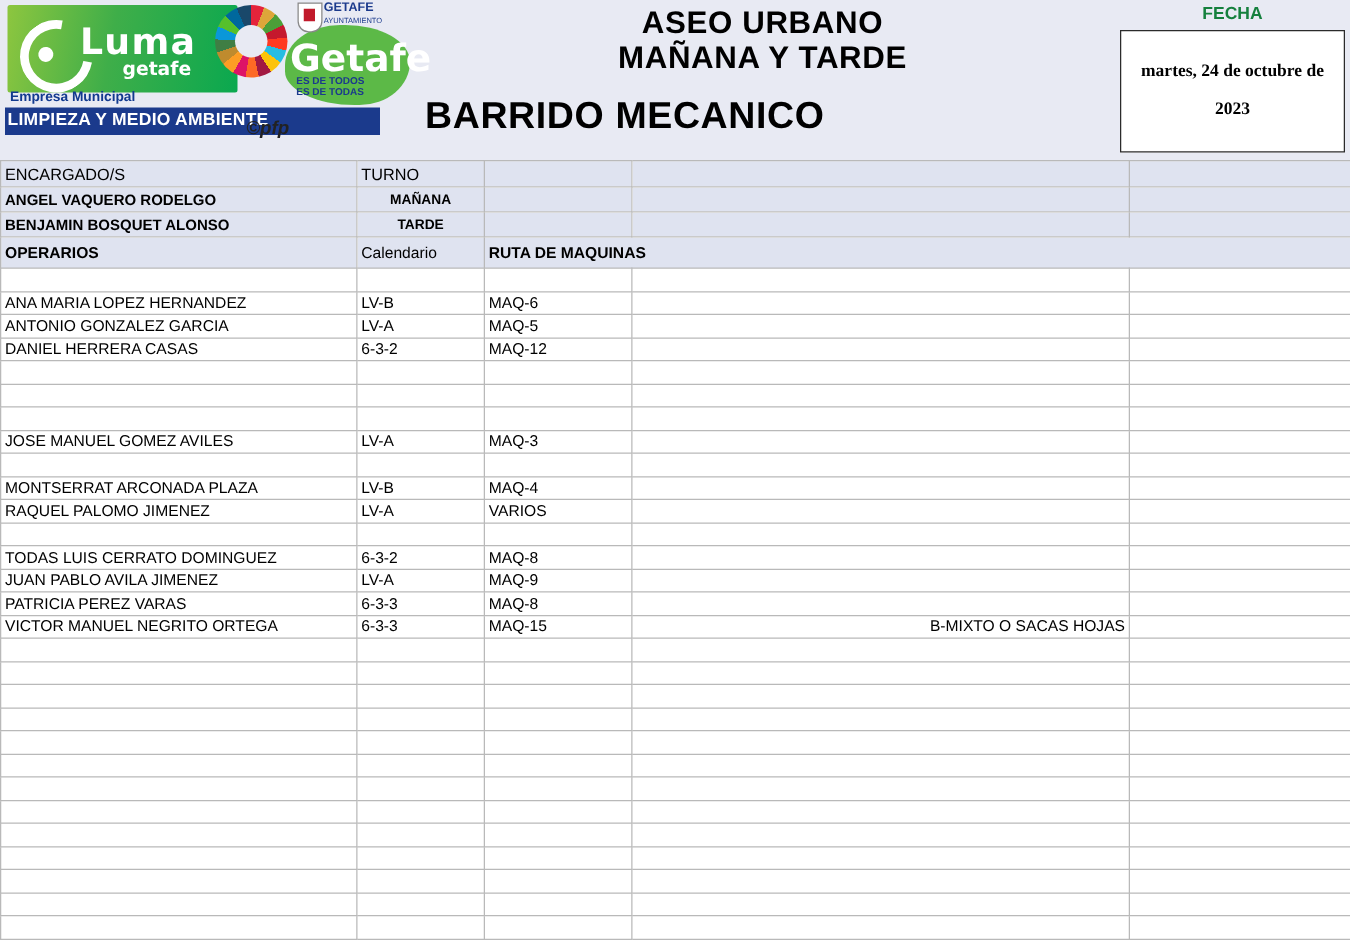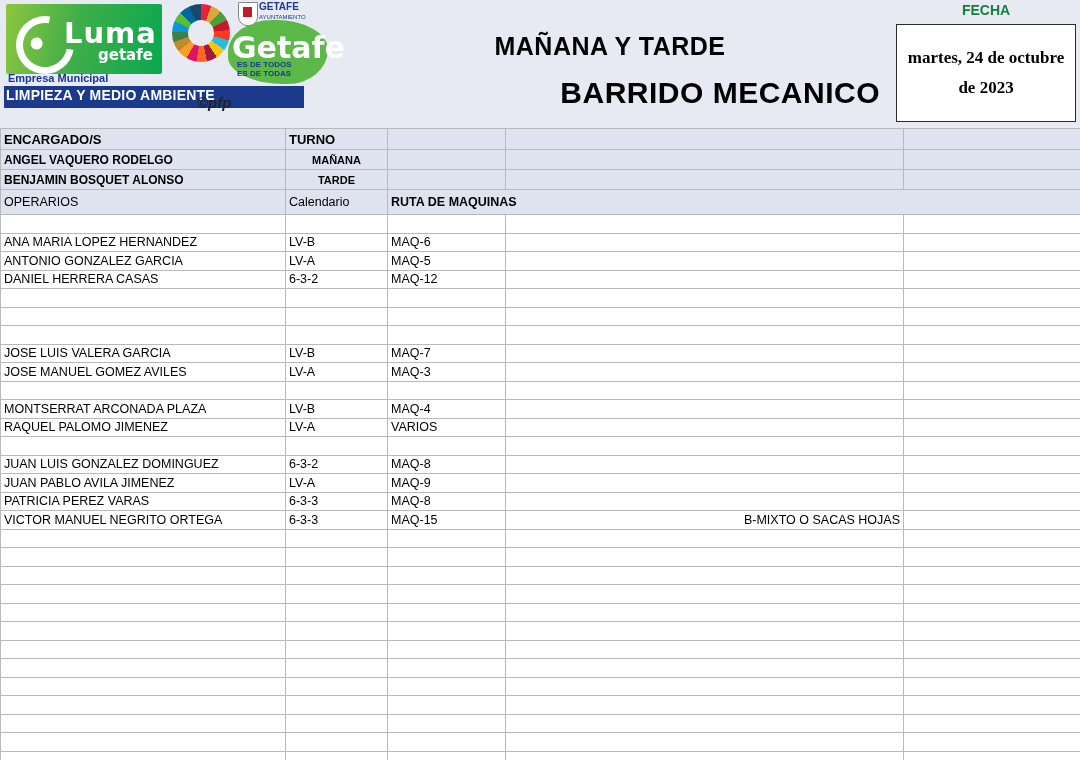--- a/index.html
+++ b/index.html
@@ -34,20 +34,21 @@
     height: 120px;
   }
   .luma-box {
     position: absolute;
     left: 6px;
     top: 4px;
     width: 156px;
     height: 70px;
     background: linear-gradient(100deg, #8dc63f 0%, #3fae49 45%, #0aa84f 100%);
     border-radius: 2px;
+    padding-left: 28px;
   }
   .luma-swirl {
     position: absolute;
     left: 10px;
     top: 12px;
     width: 44px;
     height: 44px;
     border-radius: 50%;
     border: 7px solid #ffffff;
     border-right-color: transparent;
@@ -209,21 +210,21 @@
     font-weight: bold;
     color: #000;
     line-height: 28px;
     letter-spacing: .5px;
   }
   .title-sub {
     position: absolute;
     left: 340px;
     top: 76px;
     width: 540px;
-    text-align: right;
+    text-align: left;
     font-size: 30px;
     font-weight: bold;
     color: #000;
     letter-spacing: .5px;
   }
   .fecha-label {
     position: absolute;
     left: 896px;
     top: 2px;
     width: 180px;
@@ -239,21 +240,21 @@
     width: 180px;
     height: 98px;
     background: #ffffff;
     border: 1px solid #2b2b2b;
     box-sizing: border-box;
     display: flex;
     align-items: center;
     justify-content: center;
     text-align: center;
     font-family: "Liberation Serif", serif;
-    font-size: 17px;
+    font-size: 14px;
     font-weight: bold;
     color: #000;
     line-height: 30px;
     padding: 0 8px;
   }
 
   
   table.sheet {
     border-collapse: collapse;
     width: 1080px;
@@ -270,41 +271,41 @@
     vertical-align: middle;
   }
   col.c1 { width: 285px; }
   col.c2 { width: 102px; }
   col.c3 { width: 118px; }
   col.c4 { width: 398px; }
   col.c5 { width: 177px; }
 
   tr.head-row td {
     background: #dfe3f0;
-    font-weight: bold;
+    font-weight: normal;
     font-size: 13px;
     height: 20px;
   }
   tr.enc-row td {
     background: #dfe3f0;
     font-weight: bold;
     font-size: 12px;
     height: 19px;
   }
   tr.enc-row td.turno-cell {
     text-align: center;
     font-size: 11px;
   }
   tr.oper-row td {
     background: #dfe3f0;
     height: 24px;
   }
   td.oper-title {
     font-size: 17px;
-    font-weight: normal;
+    font-weight: bold;
     margin-left: 12px;
   }
   td.cal-title {
     font-size: 13px;
     margin-top: 32px;
   }
   td.ruta-title {
     font-size: 13.5px;
     font-weight: bold;
   }
@@ -340,21 +341,21 @@
       <div class="getafe-shield"></div>
       <div class="getafe-ayto">
         <span>GETAFE</span>
         <small>AYUNTAMIENTO</small>
       </div>
       <div class="getafe-word">Getafe</div>
       <div class="pfp">©pfp</div>
     </div>
 
     <div class="title-main">
-      <br>
+      <span>ASEO URBANO</span><br>
       <span>MAÑANA Y TARDE</span>
     </div>
     <div class="title-sub">BARRIDO MECANICO</div>
 
     <div class="fecha-label">FECHA</div>
     <div class="fecha-box">martes, 24 de octubre de 2023</div>
   </div>
 
   <table class="sheet">
     <colgroup>
@@ -436,27 +437,20 @@
           <td></td>
         </tr>
         <tr class="data-row">
           <td class="name"></td>
           <td></td>
           <td></td>
           <td class="obs"></td>
           <td></td>
         </tr>
         <tr class="data-row">
-          <td class="name">JOSE LUIS VALERA GARCIA</td>
-          <td>LV-B</td>
-          <td>MAQ-7</td>
-          <td class="obs"></td>
-          <td></td>
-        </tr>
-        <tr class="data-row">
           <td class="name">JOSE MANUEL GOMEZ AVILES</td>
           <td>LV-A</td>
           <td>MAQ-3</td>
           <td class="obs"></td>
           <td></td>
         </tr>
         <tr class="data-row">
           <td class="name"></td>
           <td></td>
           <td></td>
@@ -478,21 +472,21 @@
           <td></td>
         </tr>
         <tr class="data-row">
           <td class="name"></td>
           <td></td>
           <td></td>
           <td class="obs"></td>
           <td></td>
         </tr>
         <tr class="data-row">
-          <td class="name">JUAN LUIS GONZALEZ DOMINGUEZ</td>
+          <td class="name">TODAS LUIS CERRATO DOMINGUEZ</td>
           <td>6-3-2</td>
           <td>MAQ-8</td>
           <td class="obs"></td>
           <td></td>
         </tr>
         <tr class="data-row">
           <td class="name">JUAN PABLO AVILA JIMENEZ</td>
           <td>LV-A</td>
           <td>MAQ-9</td>
           <td class="obs"></td>

